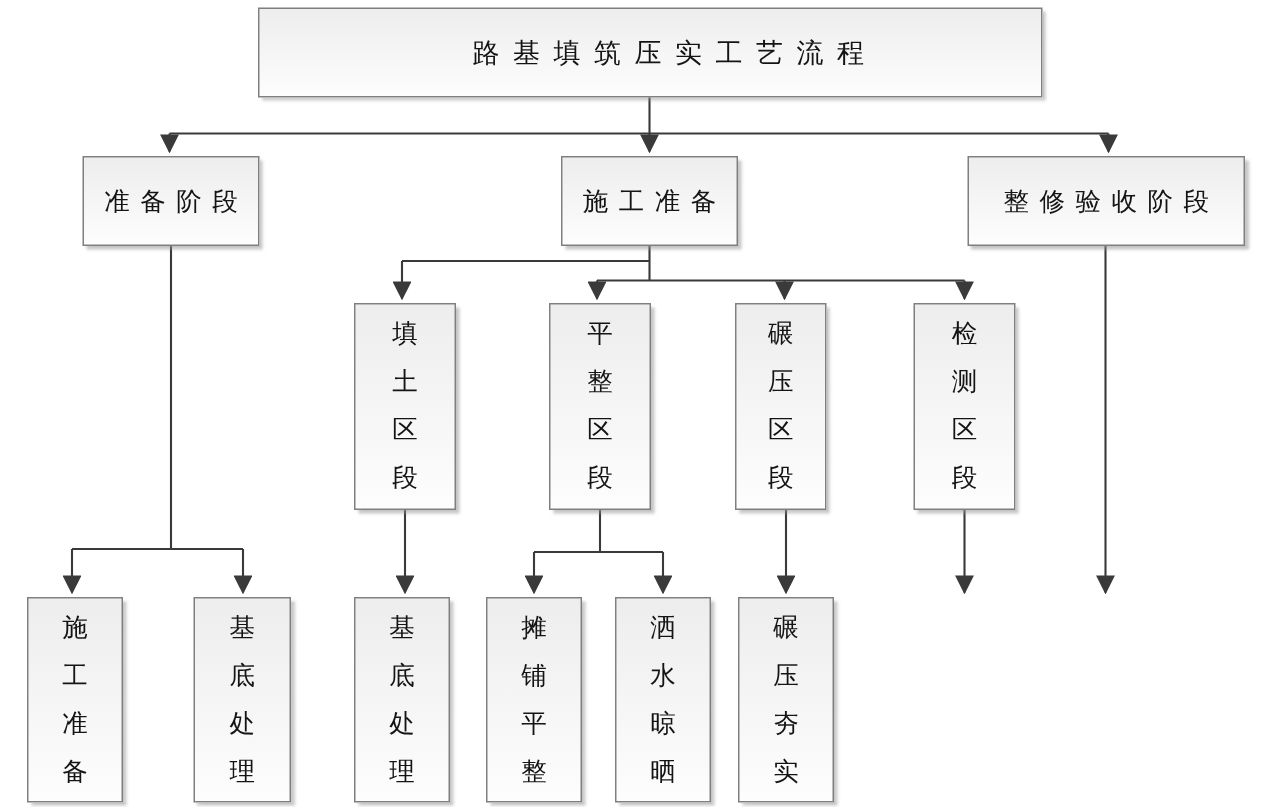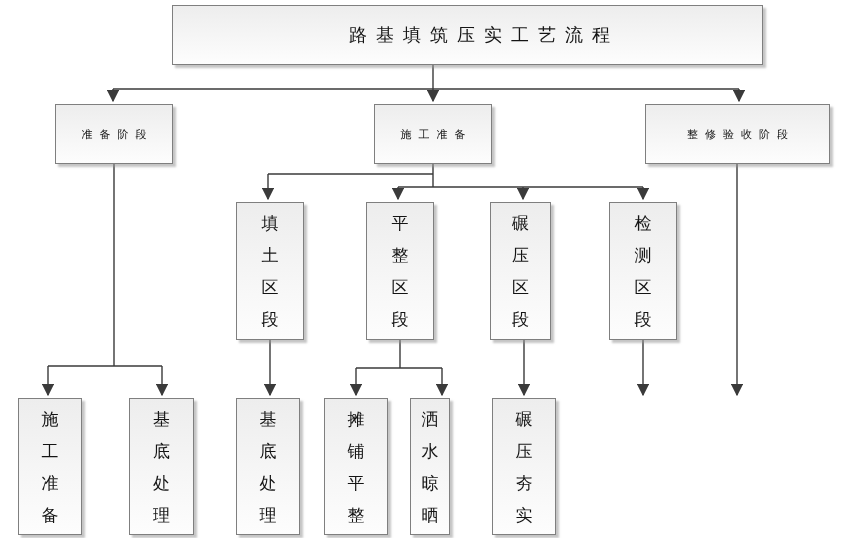--- a/index.html
+++ b/index.html
@@ -27,51 +27,51 @@
     border: 1px solid #7f7f7f;
     background: linear-gradient(180deg, #ededed 0%, #f6f6f6 55%, #fdfdfd 100%);
     box-shadow: 2.5px 2.5px 2px rgba(150,150,150,0.55);
     color: #141414;
     display: flex;
     align-items: center;
     justify-content: center;
     z-index: 1;
   }
   .hbox .label {
-    font-size: 11px;
+    font-size: 17px;
     letter-spacing: 7px;
     padding-left: 7px; 
     white-space: nowrap;
   }
   #n-title .label {
     font-size: 18px;
     letter-spacing: 9px;
     padding-left: 9px;
   }
   .vbox .label {
     width: 19px;
     font-size: 17px;
     line-height: 32px;
     word-break: break-all;
     text-align: center;
   }
   
-  #n-title        { left:172px; top:5px;   width:591px; height:60px;padding-left:24px; }
+  #n-title        { left:172px; top:5px;   width:523px; height:60px;padding-left:24px; }
   #n-prep         { left:55px;  top:104px; width:118px; height:60px; }
   #n-conprep      { left:374px; top:104px; width:118px; height:60px; }
   #n-accept       { left:645px; top:104px; width:185px; height:60px; }
   #n-fillsec      { left:236px; top:202px; width:68px;  height:138px; }
   #n-levelsec     { left:366px; top:202px; width:68px;  height:138px; }
   #n-rollsec      { left:490px; top:202px; width:61px;  height:138px; }
   #n-inspsec      { left:609px; top:202px; width:68px;  height:138px;justify-content:center; }
   #n-conprep2     { left:18px;  top:398px; width:64px;  height:137px; }
   #n-basetreat1   { left:129px; top:398px; width:65px;  height:137px; }
   #n-basetreat2   { left:236px; top:398px; width:64px;  height:137px; }
   #n-paving       { left:324px; top:398px; width:64px;  height:137px; }
-  #n-watering     { left:410px; top:398px; width:40px;  height:137px; }
+  #n-watering     { left:410px; top:398px; width:64px;  height:137px; }
   #n-rollcomp     { left:492px; top:398px; width:64px;  height:137px; }
   #n-inspcert     { left:610px; top:398px; width:64px;  height:137px; }
   #n-roadrepair   { left:706px; top:398px; width:64px;  height:137px; }
 </style>
 </head>
 <body>
 
 <div id="canvas">
 
   <svg id="connectors" viewBox="0 0 845 538" xmlns="http://www.w3.org/2000/svg">

